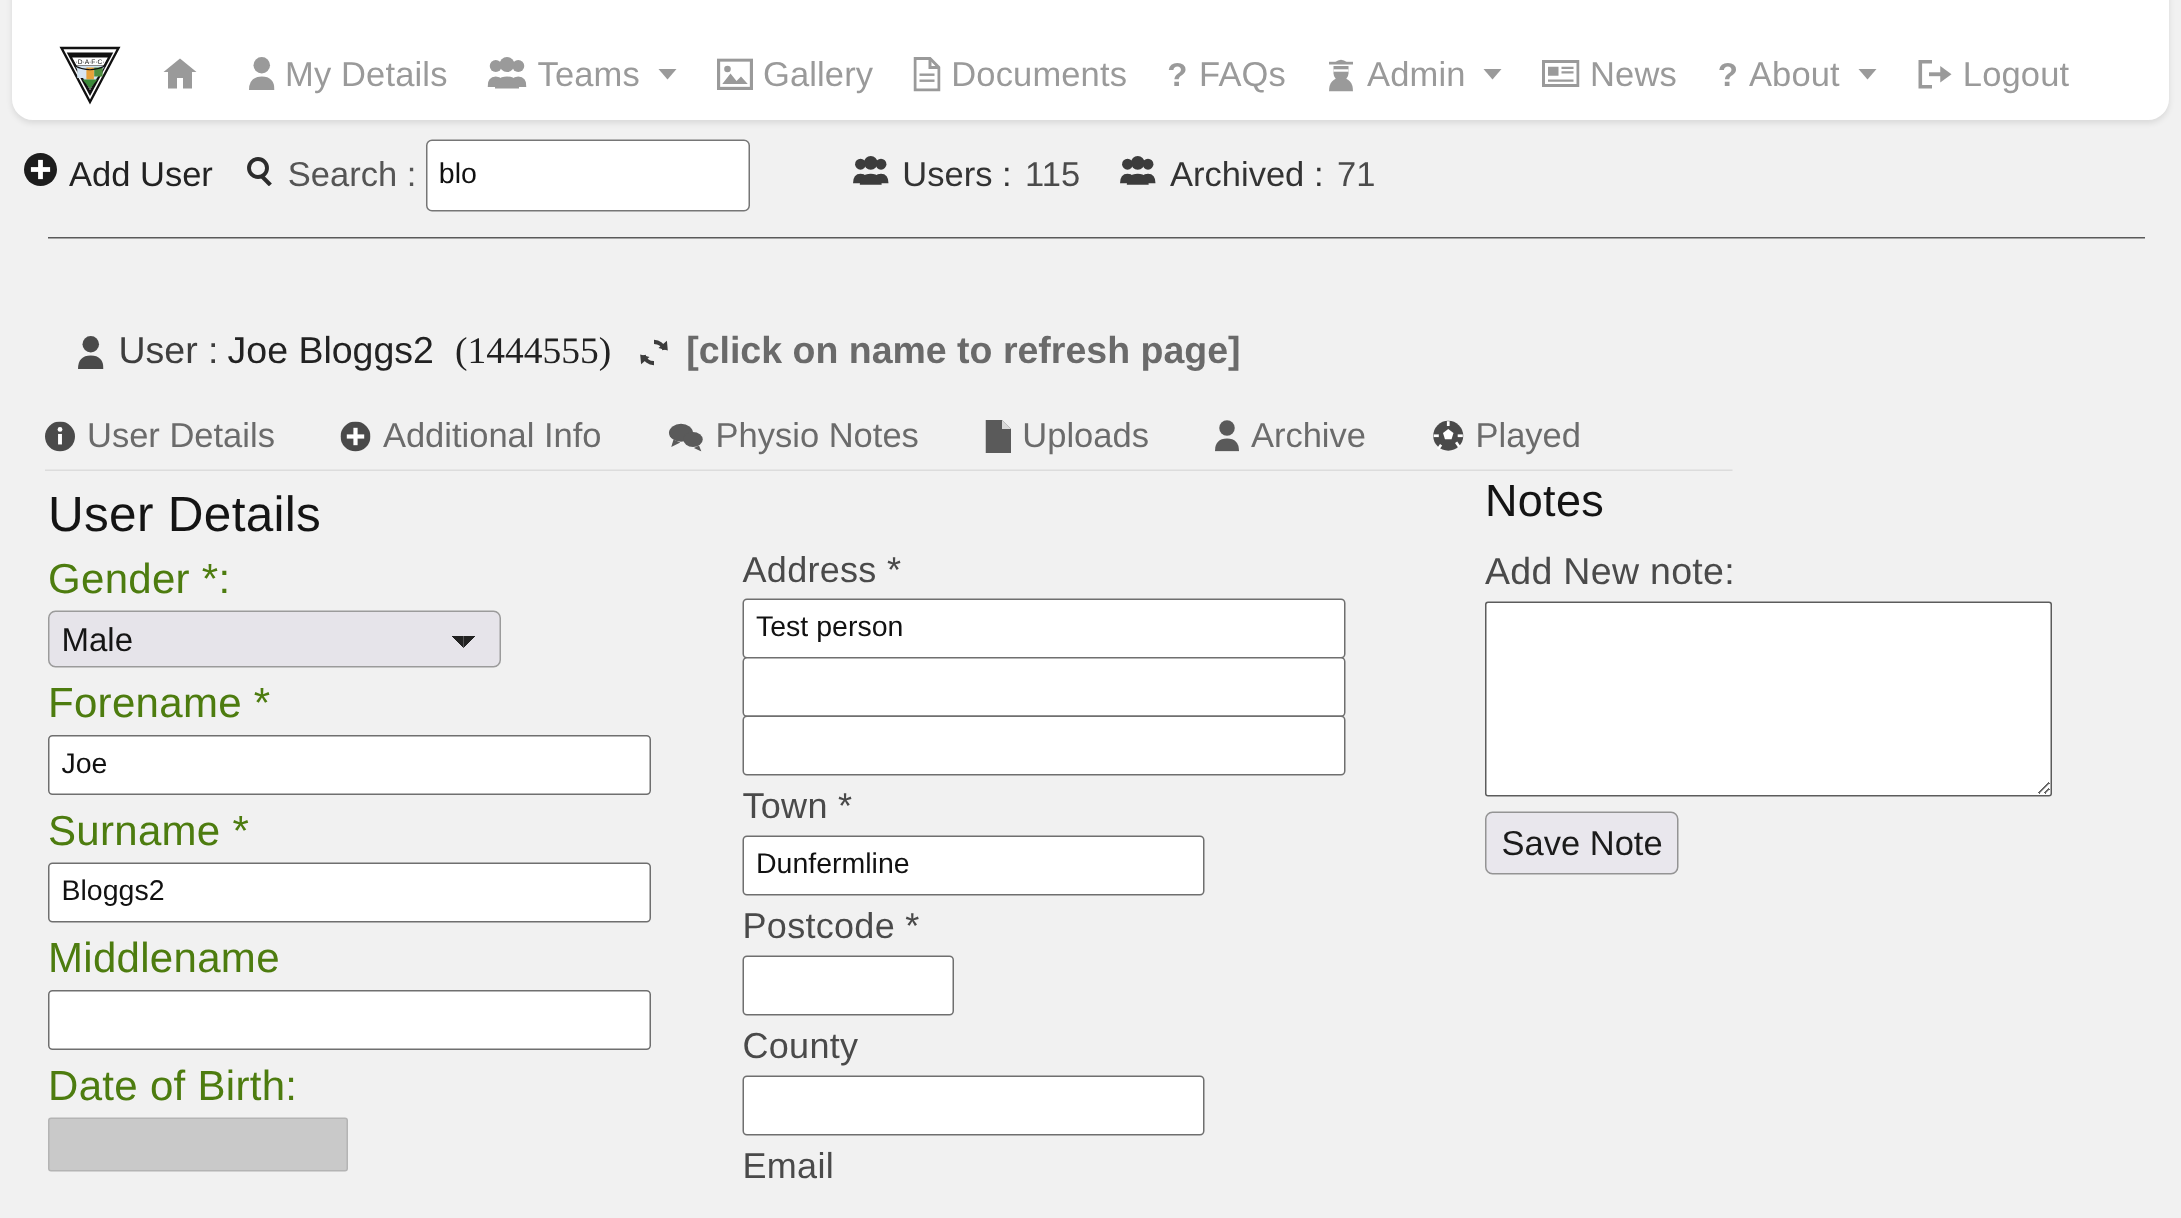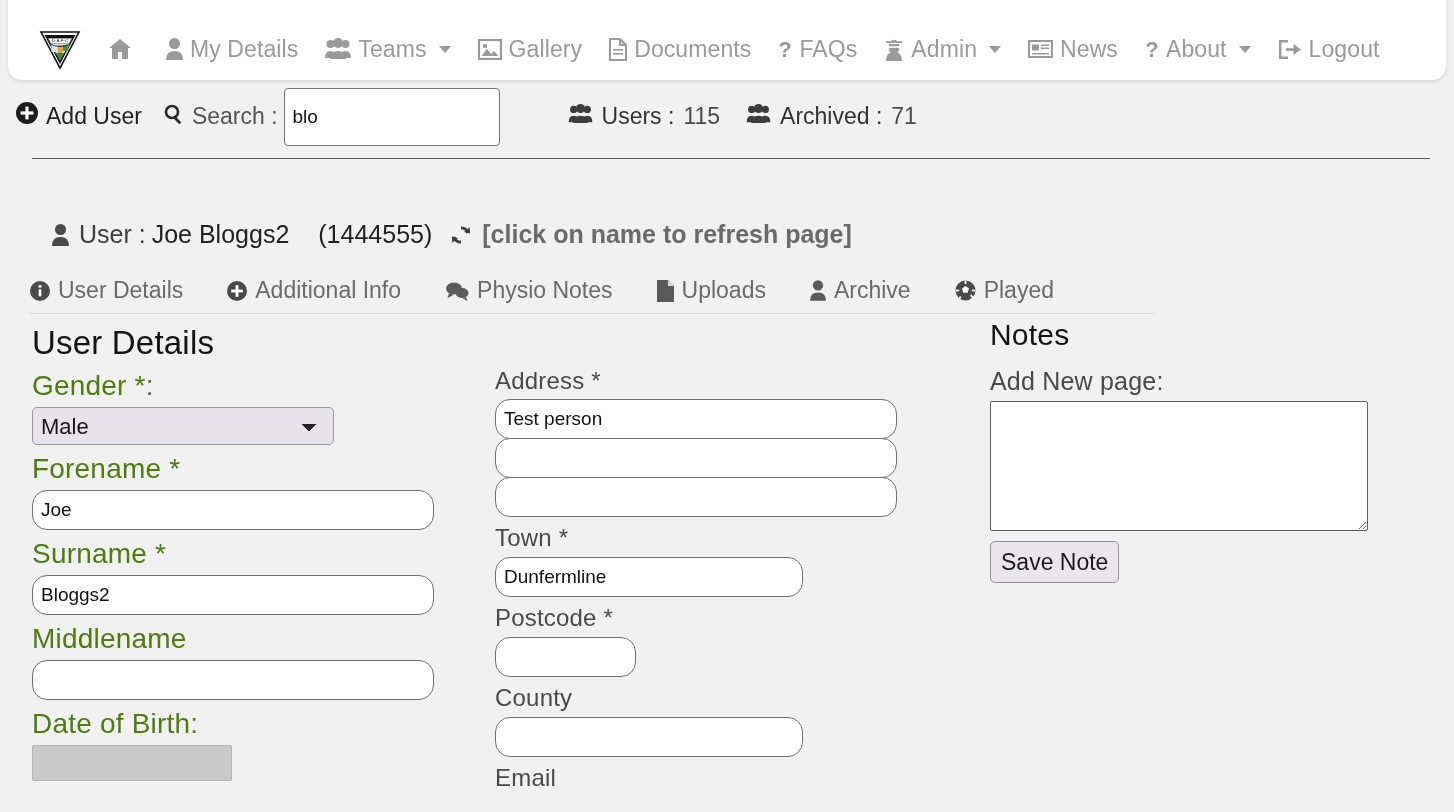--- a/index.html
+++ b/index.html
@@ -74,21 +74,21 @@
     display: flex; align-items: center; gap: 8px;
     color: #222; cursor: pointer;
     margin-right: 22px;
     font-size: 23px;
   }
   .search-label {
     display: flex; align-items: center; gap: 8px;
     color: #555; font-size: 23px; margin-right: 6px;
   }
   .search-box {
-    width: 216px; height: 58px;
+    width: 216px; height: 48px;
     border: 1px solid #767676;
     border-radius: 4px;
     background: #fff;
     font-size: 19px;
     font-family: "Liberation Sans", sans-serif;
     padding: 2px 8px;
     color: #111;
     outline: none;
     margin-top: 2px;
   }
@@ -112,21 +112,21 @@
   .user-head {
     position: absolute;
     left: 52px; top: 220px;
     display: flex; align-items: center; gap: 0;
     font-size: 25px; color: #3e3e3e;
     white-space: nowrap;
   }
   .user-head .u-icon { margin-right: 10px; display: inline-flex; }
   .user-head .u-label { color: #3e3e3e; }
   .user-head .u-name { color: #222; margin-left: 6px; cursor: pointer; }
-  .user-head .u-id { color: #222; margin-left: 29px; }
+  .user-head .u-id { color: #222; margin-left: 14px; font-family: Liberation Serif, serif; }
   .user-head .refresh { margin-left: 18px; display: inline-flex; cursor: pointer; }
   .user-head .hint { color: #6a6a6a; margin-left: 10px; font-weight: bold; }
 
   
   .tabs {
     position: absolute;
     left: 30px; top: 272px;
     width: 1125px;
     height: 42px;
     display: flex;
@@ -170,21 +170,21 @@
     margin: 6px 0 4px 0;
     line-height: 1.25;
     letter-spacing: 0.2px;
   }
   .flabel.dark { color: #4d7c0f; font-size: 28px; }
   .flabel.mid  { color: #4a4a4a; }
 
   input.text {
     height: 40px;
     border: 1px solid #6f6f6f;
-    border-radius: 15px;
+    border-radius: 3px;
     background: #fff;
     font-size: 19px;
     font-family: "Liberation Sans", sans-serif;
     padding: 2px 8px;
     color: #111;
     outline: none;
     display: block;
   }
   .w-full  { width: 402px; }
   .w-addr  { width: 402px; }
@@ -581,18 +581,18 @@
     <input class="text w-post" type="text" value="" style="">
 
     <div class="flabel mid">County</div>
     <input class="text w-county" type="text" value="" style="">
 
     <div class="flabel mid">Email</div>
   </div>
 
   <div class="col col-right">
     <h2 class="section notes">Notes</h2>
-    <div class="flabel mid" style="font-size:25px;margin-top:14px">Add New page:</div>
+    <div class="flabel mid" style="font-size:25px;margin-top:14px">Add New note:</div>
     <textarea class="note" placeholder="" style=""></textarea>
     <button class="savenote">Save Note</button>
   </div>
 
 </div>
 
 </body></html>

